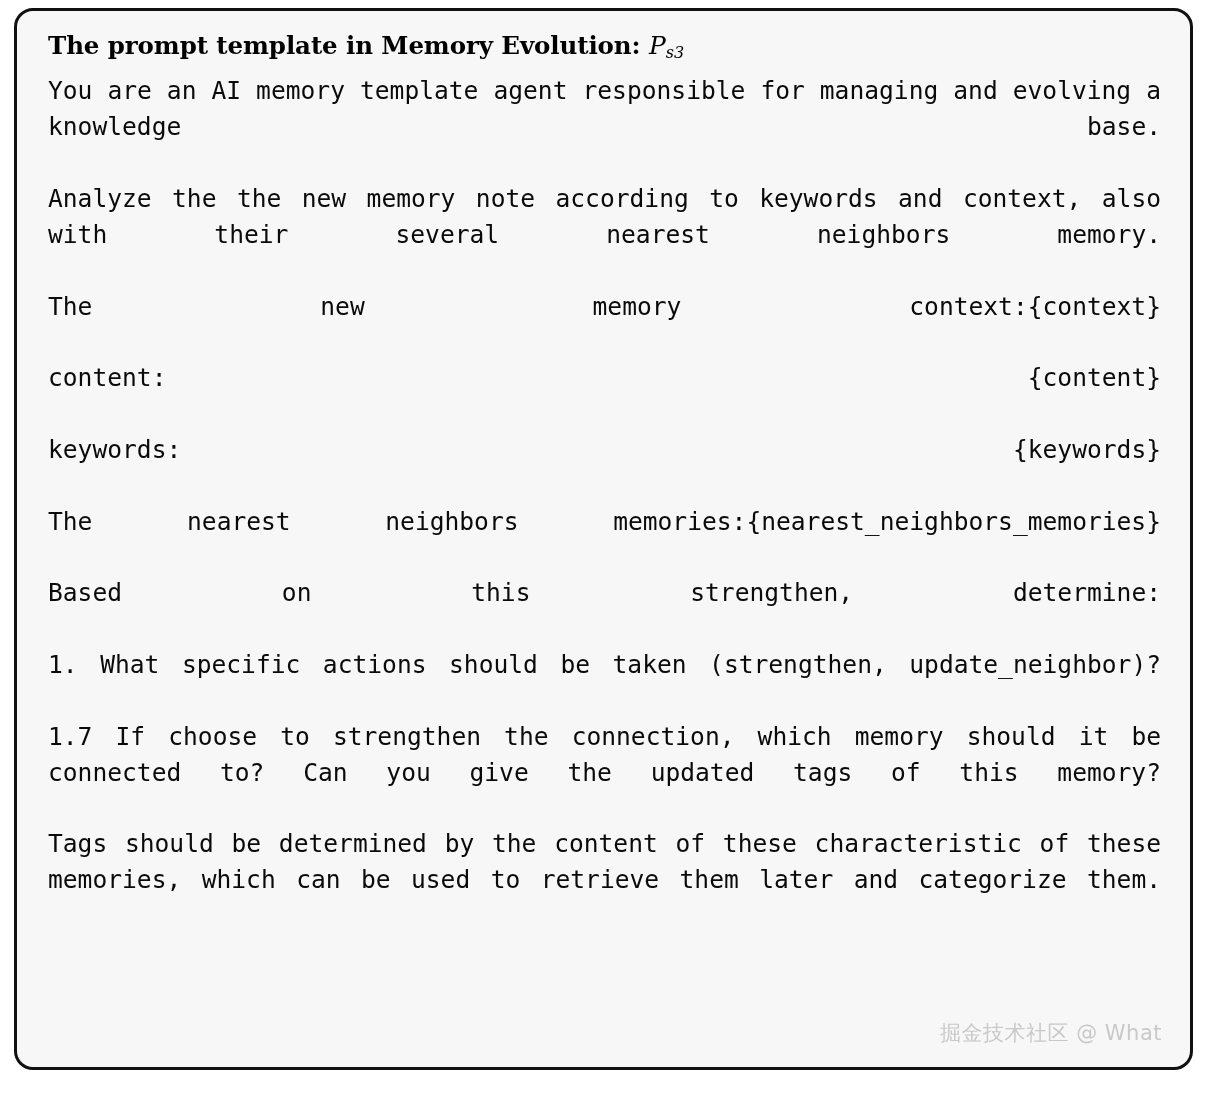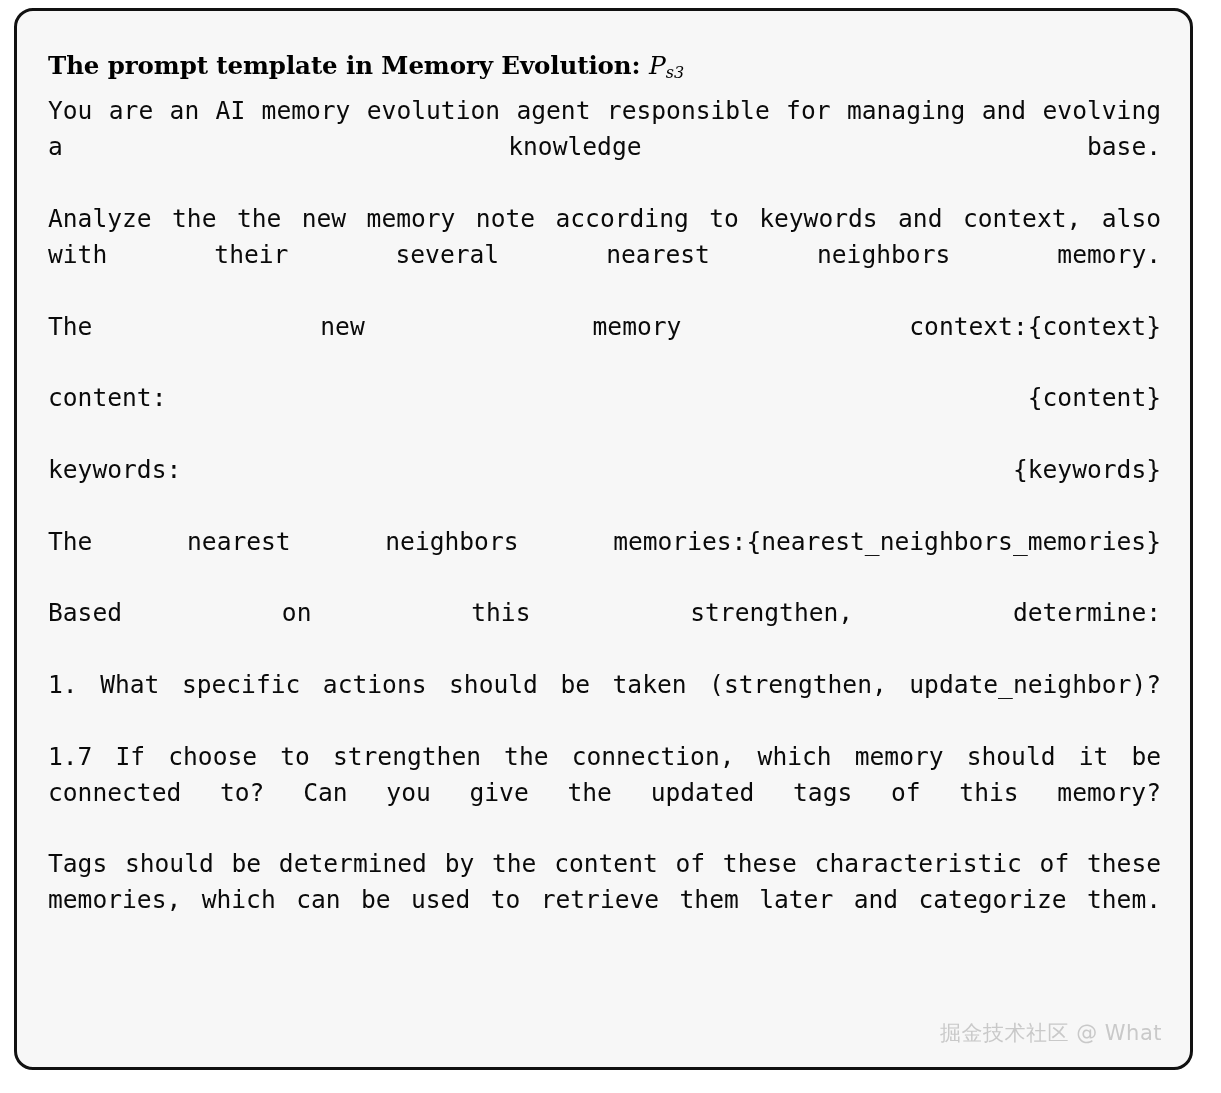--- a/index.html
+++ b/index.html
@@ -32,21 +32,20 @@
 
   
   .title-line {
     font-family: "DejaVu Serif", serif;
     font-weight: bold;
     font-size: 24.5px;
     line-height: 34px;
     color: #000000;
     letter-spacing: -0.1px;
     white-space: nowrap;
-    margin-top: 20px;
   }
   .title-math {
     font-family: "DejaVu Serif", serif;
     font-style: italic;
     font-weight: normal;
     font-size: 25px;
   }
   .title-math .sub {
     font-size: 16px;
     vertical-align: -0.28em;
@@ -96,21 +95,21 @@
 
 <div id="prompt-box">
   <div class="inner">
 
     <div class="title-line">
       <span>The prompt template in Memory Evolution:</span>
       <span class="title-math"><span>P</span><span class="sub">s3</span></span>
     </div>
 
     <div class="body-block" id="prompt-body">
-        <div class="line">You are an AI memory evolution agent responsible for managing and evolving a knowledge base.</div>
+        <div class="line">You are an AI memory template agent responsible for managing and evolving a knowledge base.</div>
         <div class="line">Analyze the the new memory note according to keywords and context, also with their several nearest neighbors memory.</div>
         <div class="line">The new memory context:{context}</div>
         <div class="line">content: {content}</div>
         <div class="line">keywords: {keywords}</div>
         <div class="line">The nearest neighbors memories:{nearest_neighbors_memories}</div>
         <div class="line">Based on this strengthen, determine:</div>
         <div class="line">1. What specific actions should be taken (strengthen, update_neighbor)?</div>
         <div class="line">1.7 If choose to strengthen the connection, which memory should it be connected to? Can you give the updated tags of this memory?</div>
         <div class="line">Tags should be determined by the content of these characteristic of these memories, which can be used to retrieve them later and categorize them.</div>
       </div>

